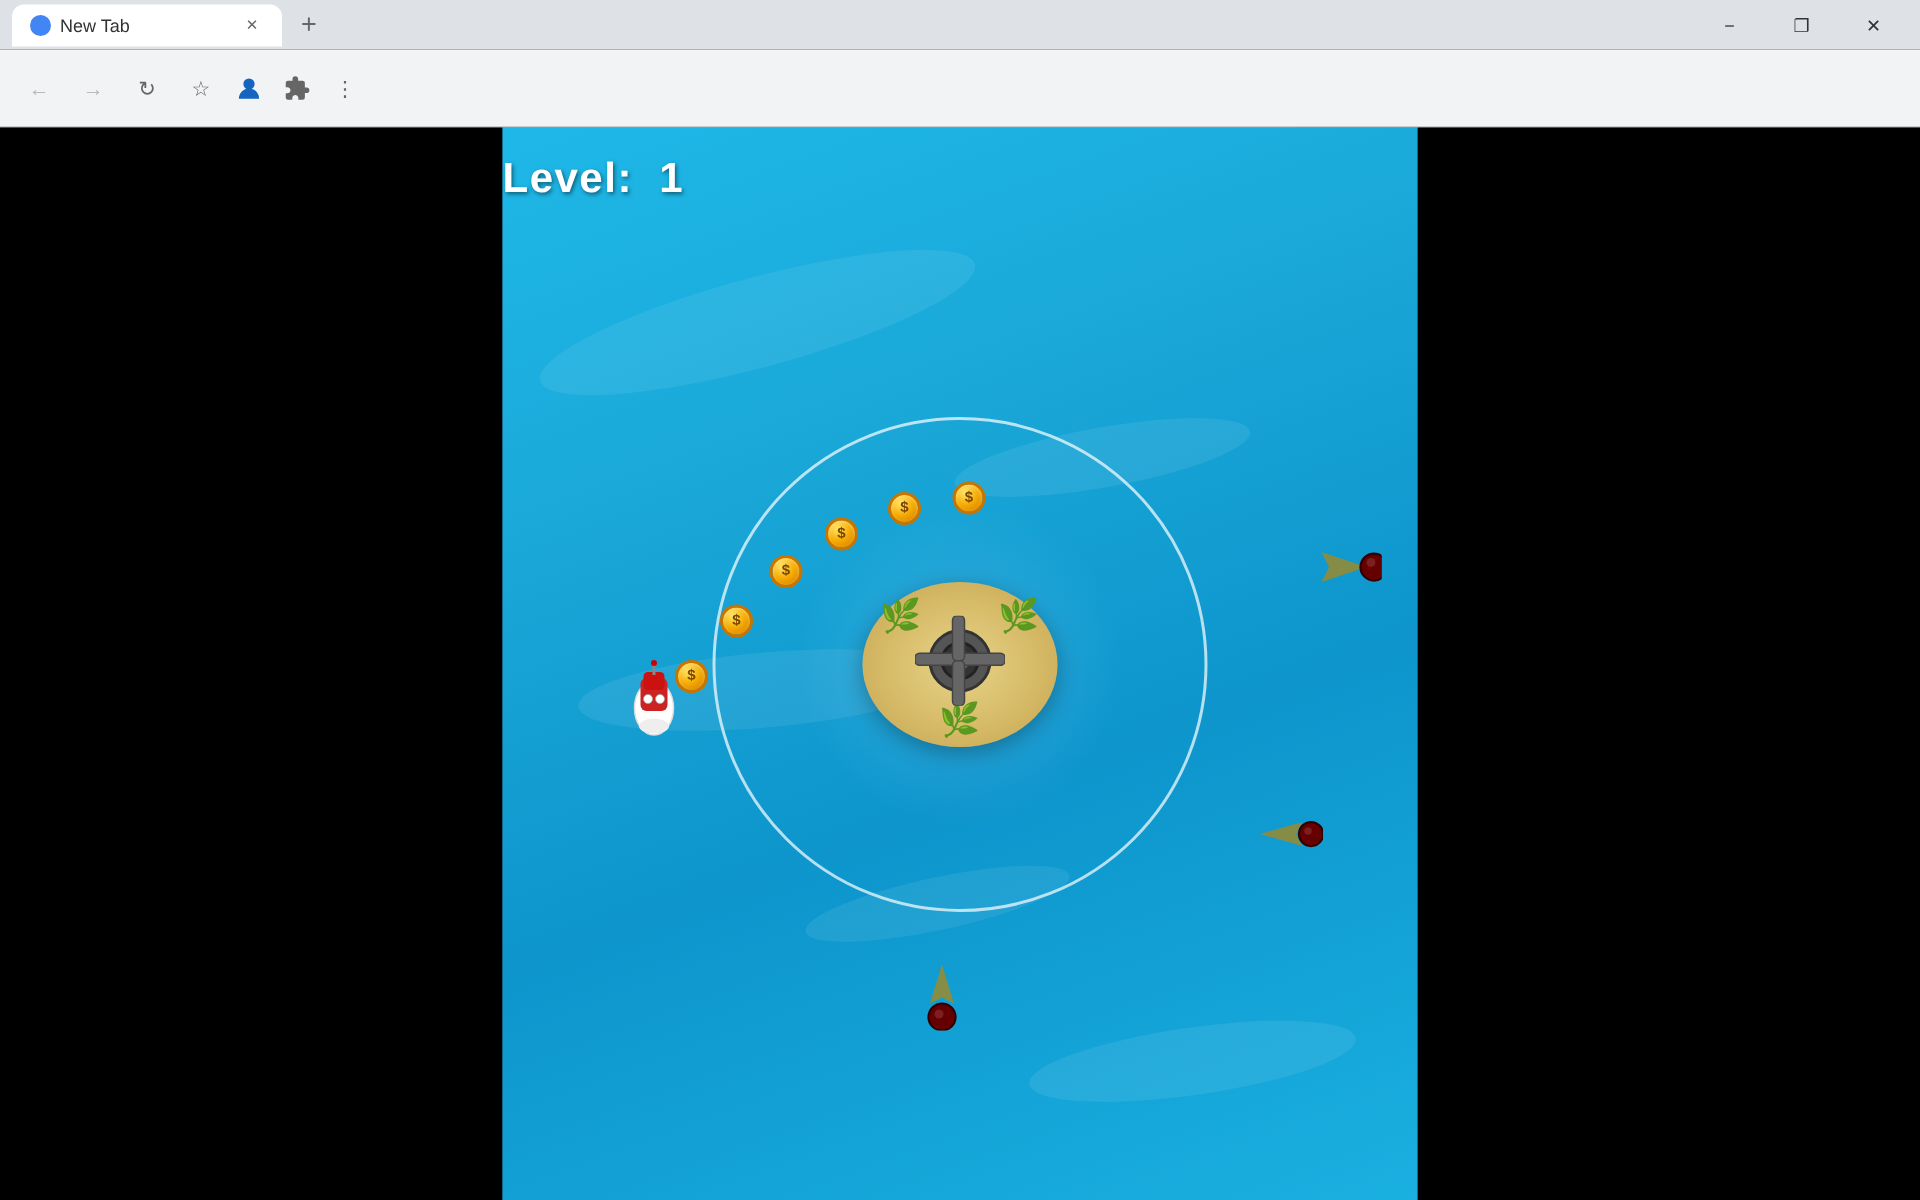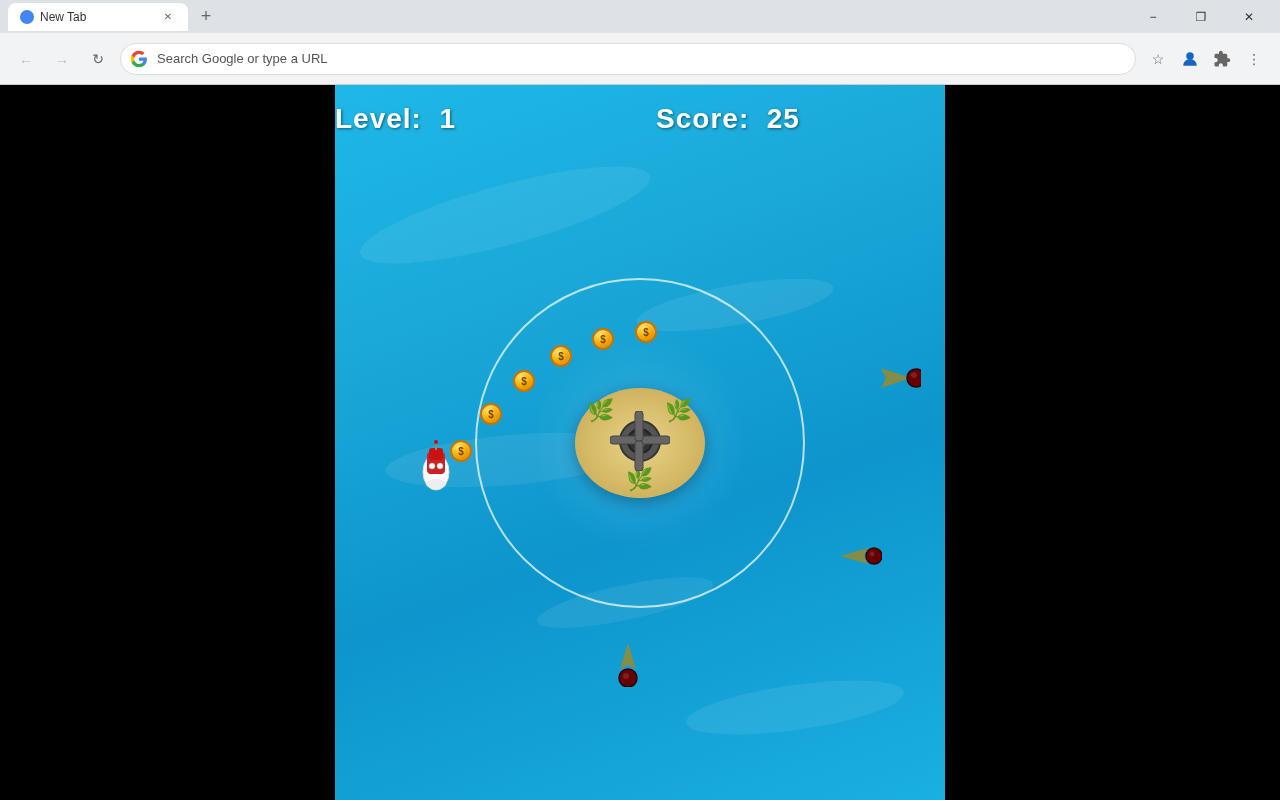--- a/index.html
+++ b/index.html
@@ -268,29 +268,20 @@
       <div class="window-btn">−</div>
       <div class="window-btn">❐</div>
       <div class="window-btn close">✕</div>
     </div>
   </div>
 
   <div class="address-bar">
     <div class="nav-btn disabled">←</div>
     <div class="nav-btn disabled">→</div>
     <div class="nav-btn">↻</div>
-    <div class="address-input-wrapper">
-      <svg class="google-g" viewBox="0 0 24 24">
-        <path d="M22.56 12.25c0-.78-.07-1.53-.2-2.25H12v4.26h5.92c-.26 1.37-1.04 2.53-2.21 3.31v2.77h3.57c2.08-1.92 3.28-4.74 3.28-8.09z" fill="#4285F4"></path>
-        <path d="M12 23c2.97 0 5.46-.98 7.28-2.66l-3.57-2.77c-.98.66-2.23 1.06-3.71 1.06-2.86 0-5.29-1.93-6.16-4.53H2.18v2.84C3.99 20.53 7.7 23 12 23z" fill="#34A853"></path>
-        <path d="M5.84 14.09c-.22-.66-.35-1.36-.35-2.09s.13-1.43.35-2.09V7.07H2.18C1.43 8.55 1 10.22 1 12s.43 3.45 1.18 4.93l2.85-2.22.81-.62z" fill="#FBBC05"></path>
-        <path d="M12 5.38c1.62 0 3.06.56 4.21 1.64l3.15-3.15C17.45 2.09 14.97 1 12 1 7.7 1 3.99 3.47 2.18 7.07l3.66 2.84c.87-2.6 3.3-4.53 6.16-4.53z" fill="#EA4335"></path>
-      </svg>
-      <div class="address-text">Search Google or type a URL</div>
-    </div>
     <div class="toolbar-icons">
       <div class="toolbar-icon">☆</div>
       <div class="toolbar-icon">
         <svg width="18" height="18" viewBox="0 0 24 24" fill="#1565C0">
             <circle cx="12" cy="8" r="5"></circle>
             <path d="M3 21c0-5 4-9 9-9s9 4 9 9"></path>
           </svg>
       </div>
       <div class="toolbar-icon">
         <svg width="18" height="18" viewBox="0 0 24 24" fill="#666">
@@ -310,23 +301,20 @@
 
       <div class="water-streak" style="width:300px;height:60px;top:100px;left:20px;transform:rotate(-15deg);"></div>
       <div class="water-streak" style="width:200px;height:40px;top:200px;left:300px;transform:rotate(-10deg);"></div>
       <div class="water-streak" style="width:250px;height:50px;top:350px;left:50px;transform:rotate(-5deg);"></div>
       <div class="water-streak" style="width:180px;height:35px;top:500px;left:200px;transform:rotate(-12deg);"></div>
       <div class="water-streak" style="width:220px;height:45px;top:600px;left:350px;transform:rotate(-8deg);"></div>
 
       <div class="hud">
         <span class="hud-text">
           <span>Level:</span>&nbsp;&nbsp;<span>1</span>
-        </span>
-        <span class="hud-text">
-          <span>Score:</span>&nbsp;&nbsp;<span>25</span>
         </span>
       </div>
 
       <div class="orbit-ring-inner" style="position:absolute;top:50%;left:50%;width:220px;height:220px;transform:translate(-50%,-50%);background:radial-gradient(ellipse at center, rgba(150,210,255,0.25) 0%, transparent 70%);border-radius:50%;"></div>
 
       <div class="orbit-ring"></div>
 
       <div style="position:absolute;top:50%;left:50%;transform:translate(-50%,-50%);z-index:3;">
         <div class="island-sand">
 

